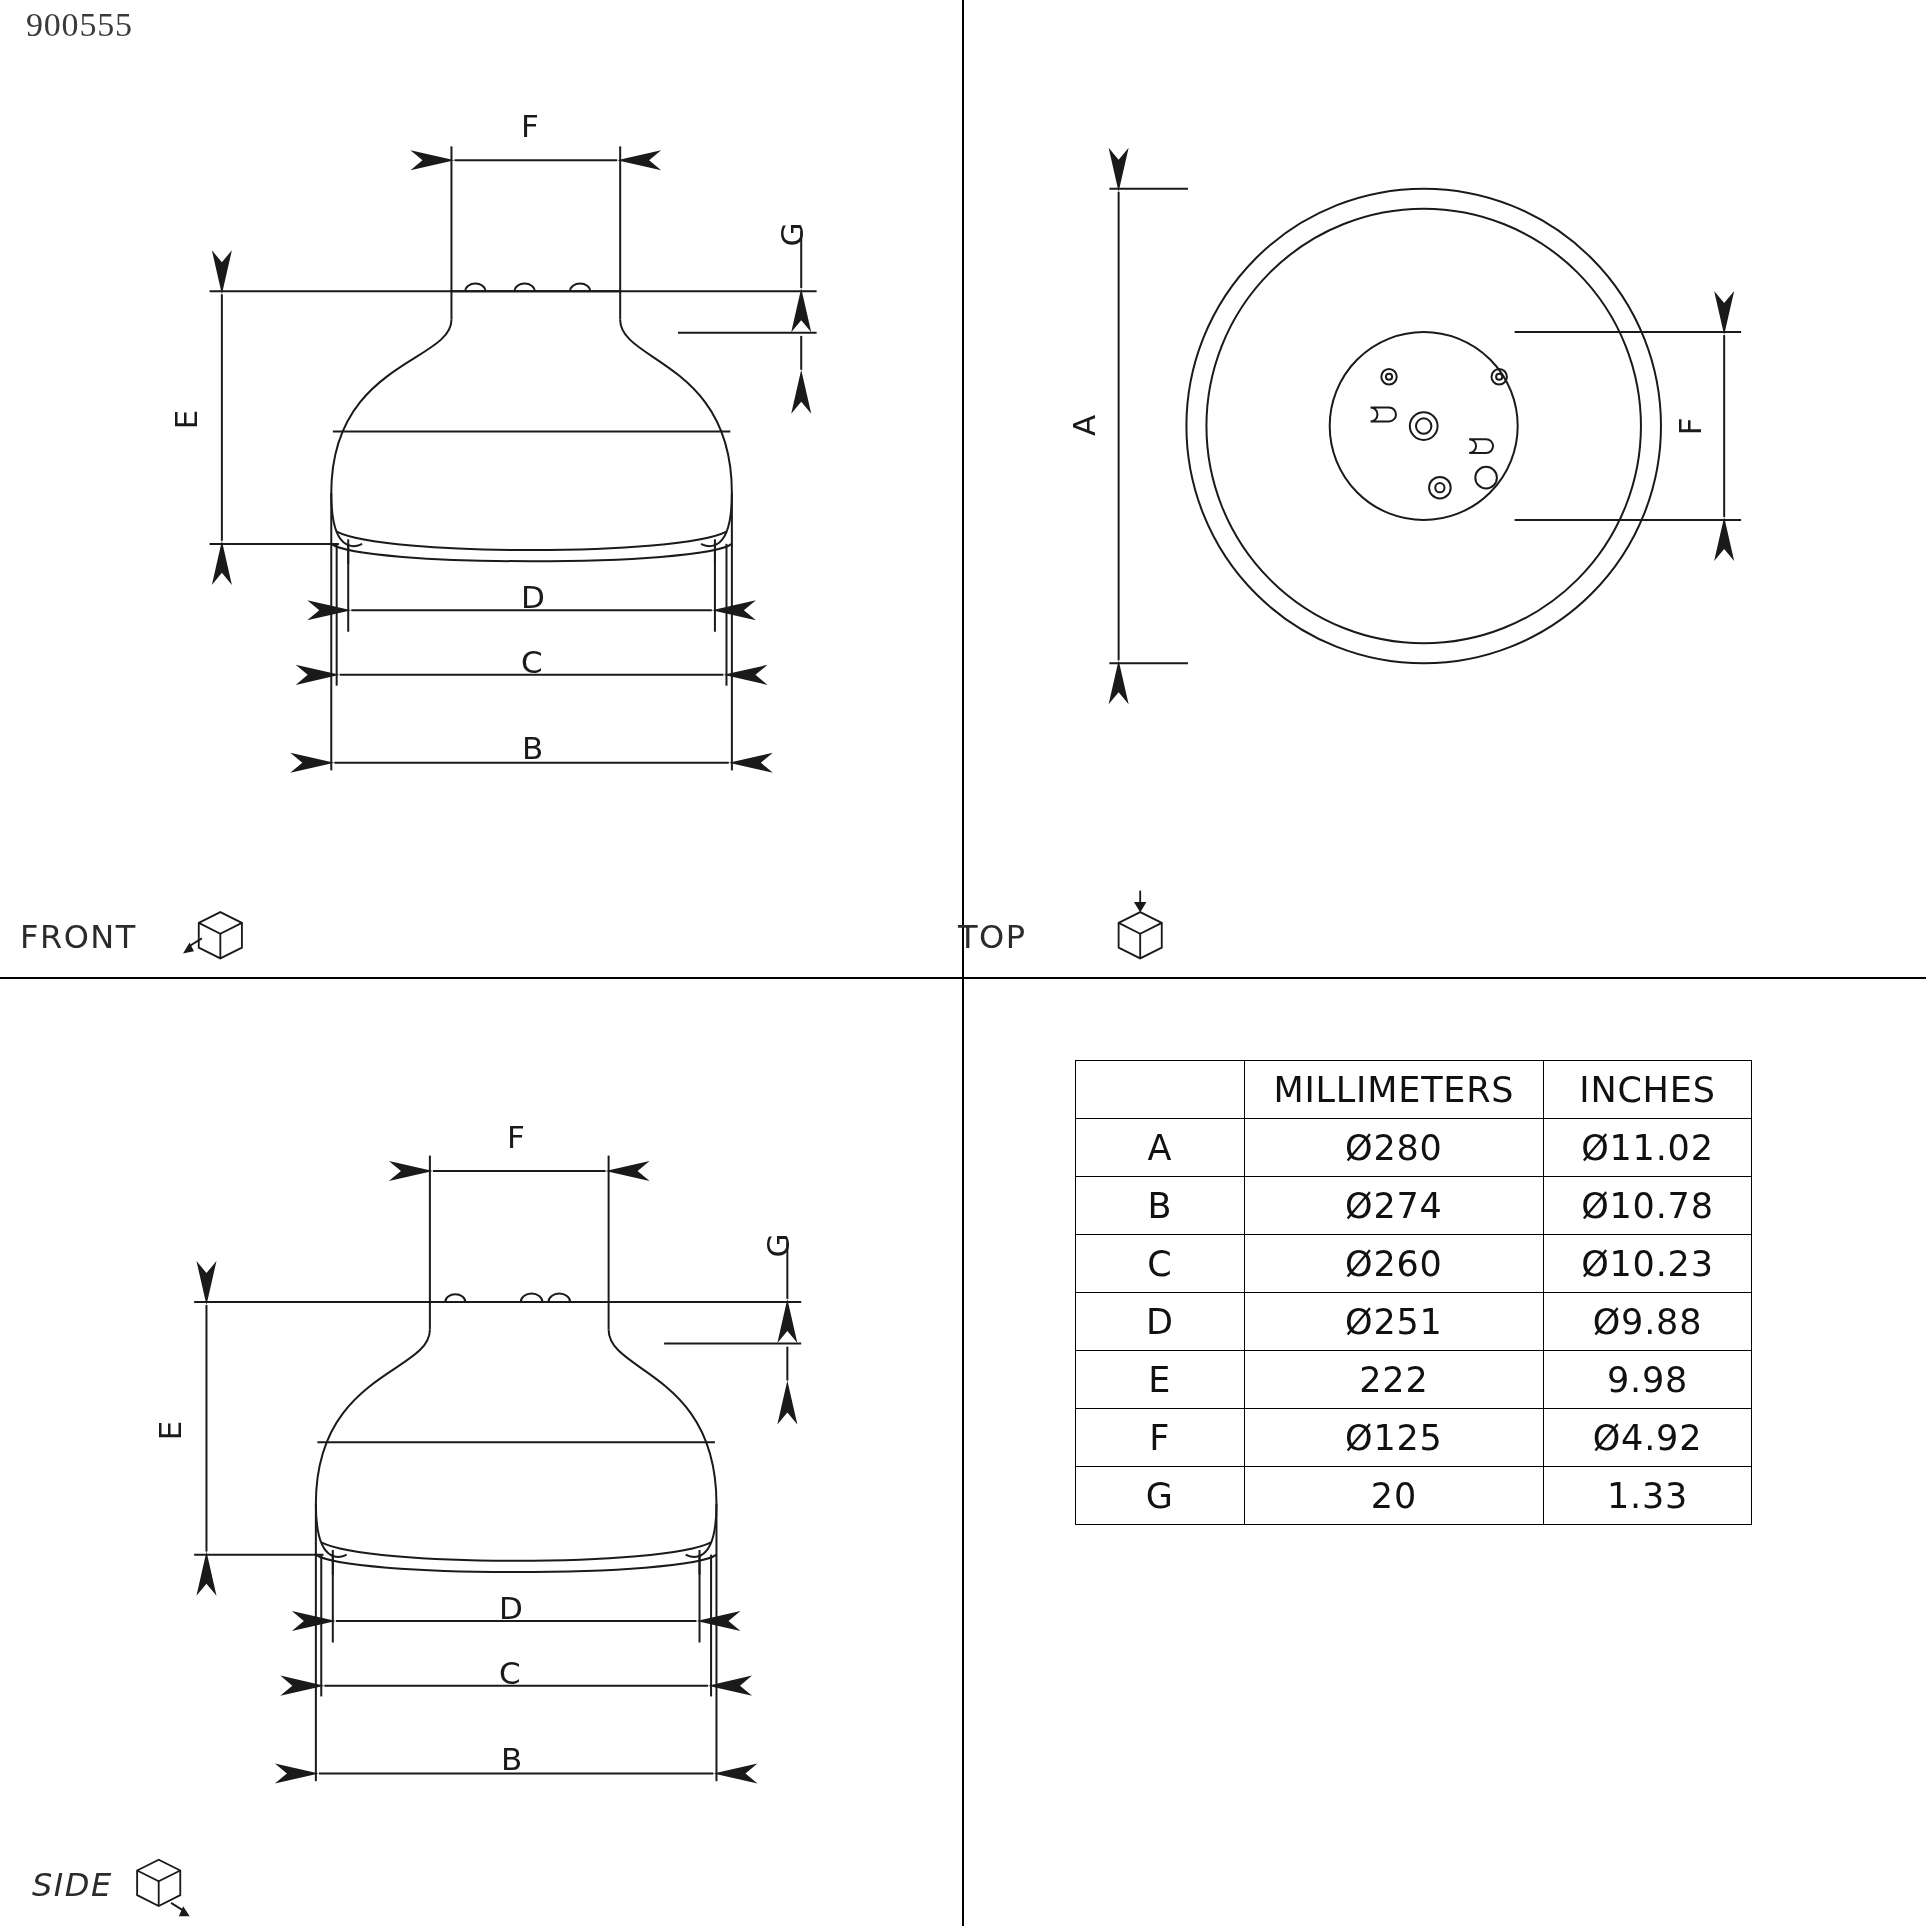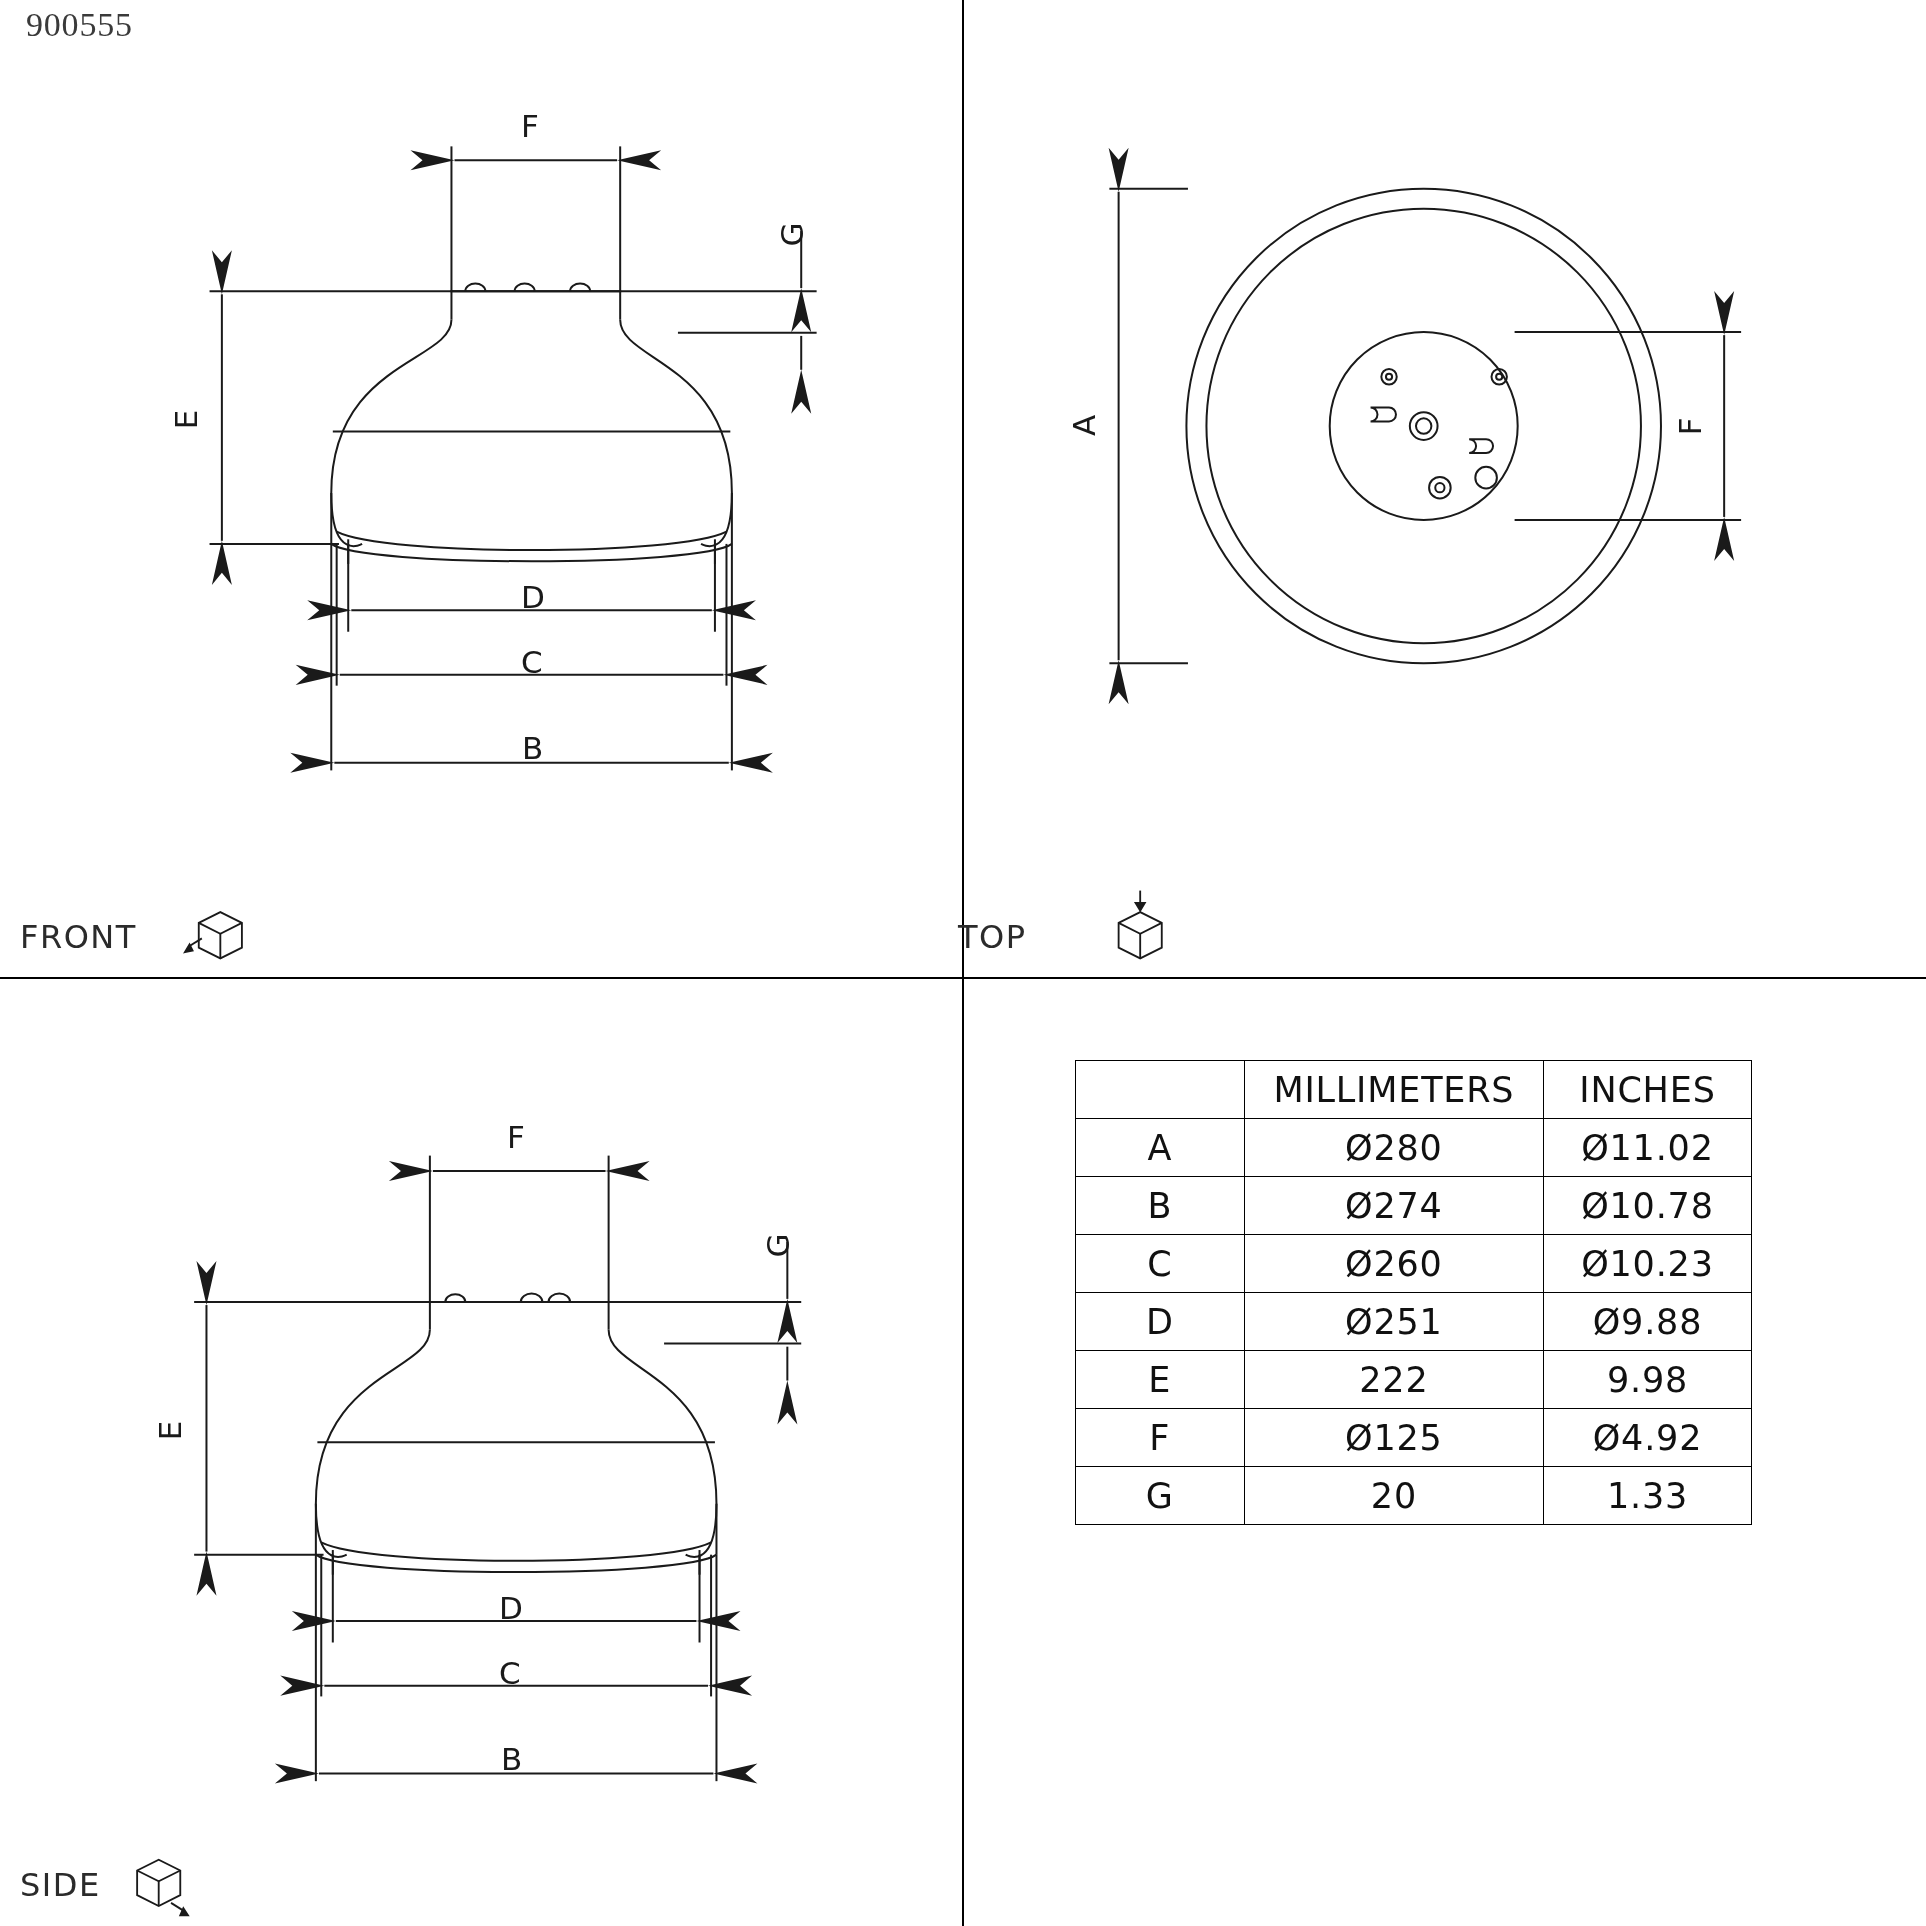--- a/index.html
+++ b/index.html
@@ -299,21 +299,21 @@
 
   <div class="dim-text" style="left:507px; top:1119px;">F</div>
   <div class="dim-text vert" style="left:766px; top:1227px;">G</div>
   <div class="dim-text vert" style="left:160px; top:1412px;">E</div>
   <div class="dim-text" style="left:499px; top:1590px;">D</div>
   <div class="dim-text" style="left:499px; top:1655px;">C</div>
   <div class="dim-text" style="left:501px; top:1741px;">B</div>
 
   <div class="view-label" style="left:20px; top:918px;">FRONT</div>
   <div class="view-label" style="left:958px; top:918px;">TOP</div>
-  <div class="view-label" style="left:20px; top:1866px;">SIDE</div>
+  <div class="view-label" style="left:32px; top:1866px;font-style:italic;">SIDE</div>
 
   <table class="spec-table">
     <thead>
       <tr>
         <td class="col-key"></td>
         <td class="col-mm">MILLIMETERS</td>
         <td class="col-in">INCHES</td>
       </tr>
     </thead>
     <tbody>

